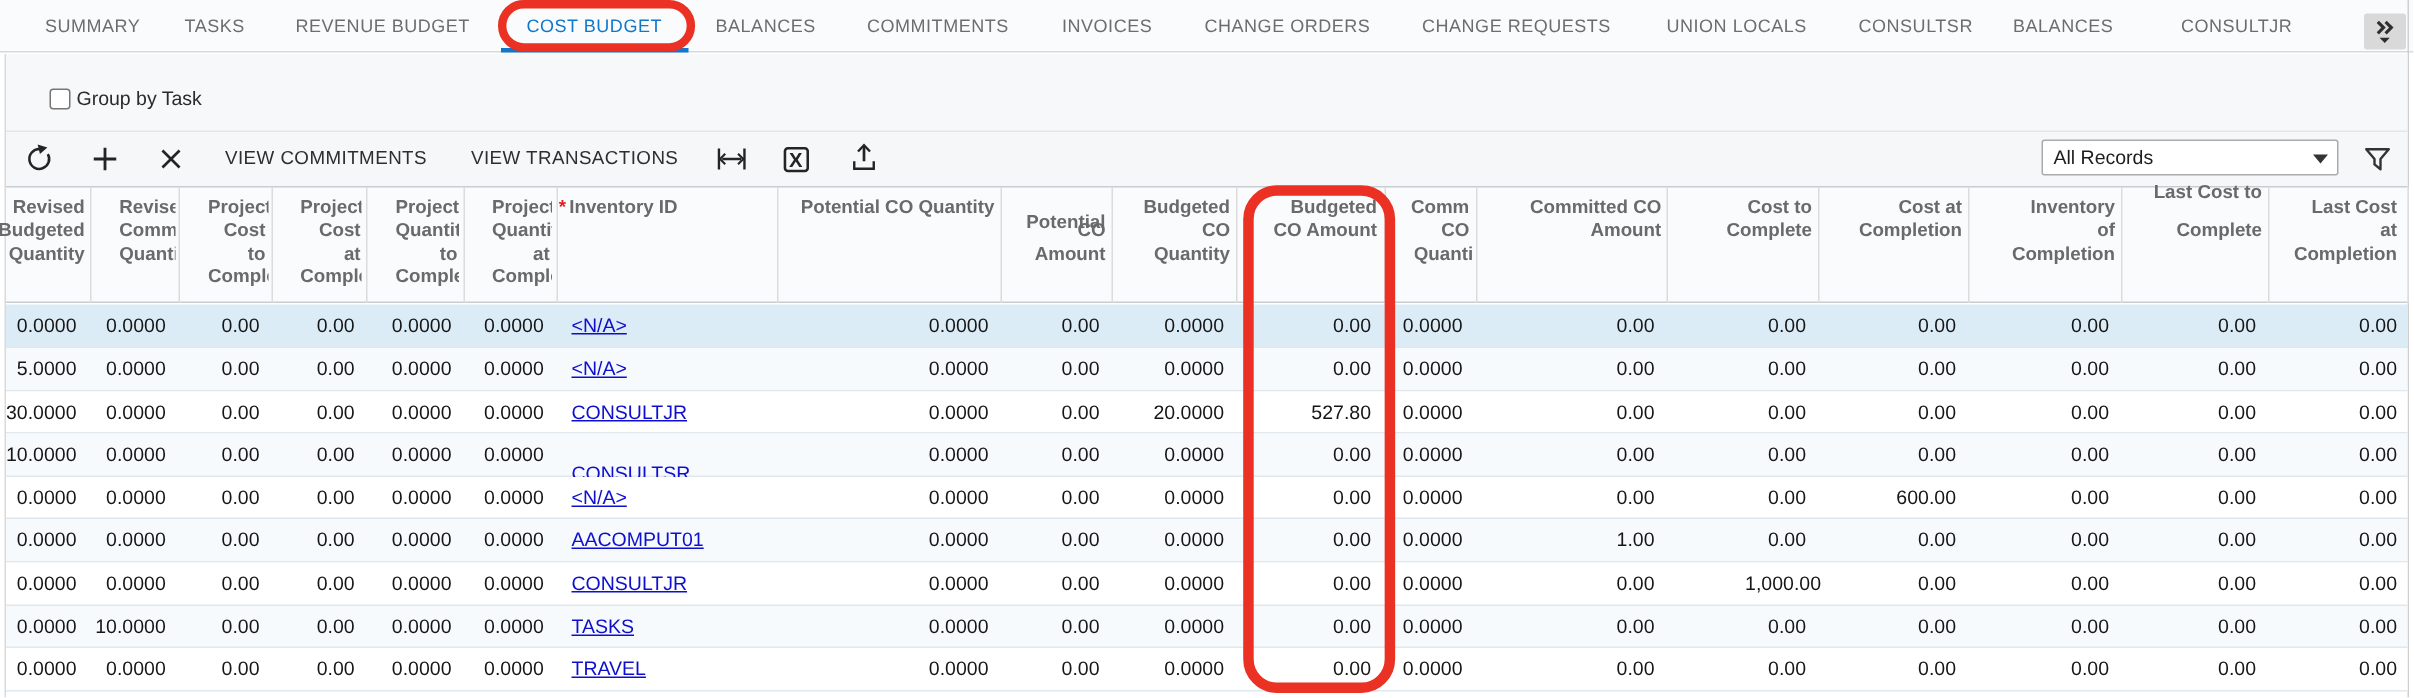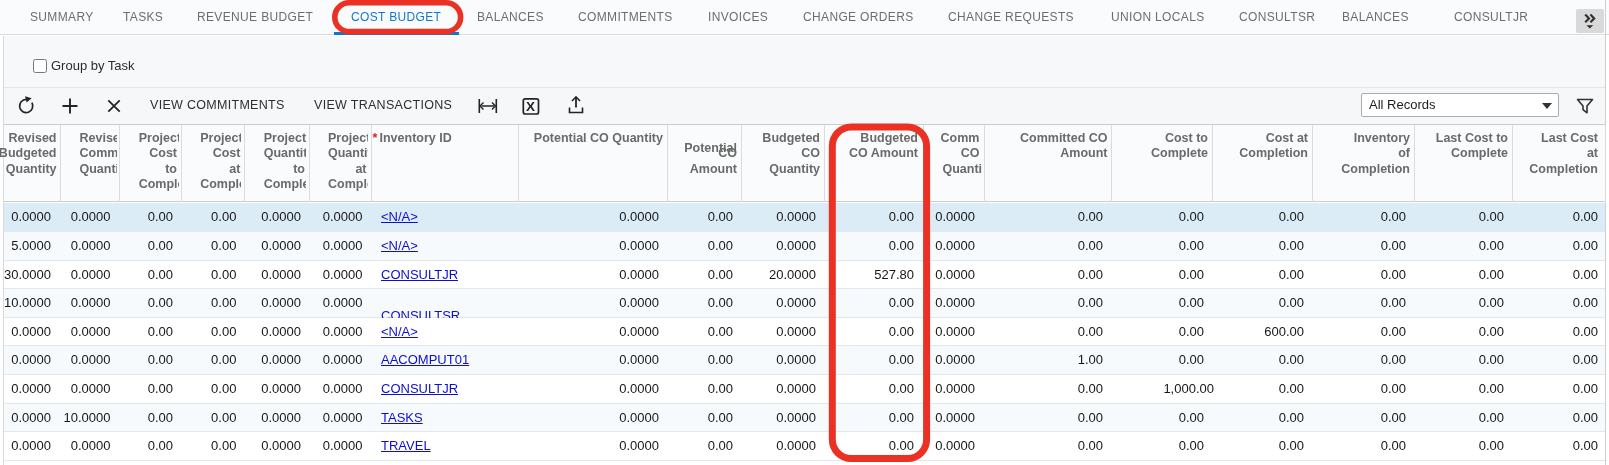--- a/index.html
+++ b/index.html
@@ -117,21 +117,21 @@
 <div class="hc" style="left:942.5px;top:161.8px;width:39px;overflow:hidden">Quantity</div>
 <div class="hc" style="right:501.5px;top:131px">Committed CO</div>
 <div class="hc" style="right:501.5px;top:146.4px">Amount</div>
 <div class="hc" style="right:401px;top:131px">Cost to</div>
 <div class="hc" style="right:401px;top:146.4px">Complete</div>
 <div class="hc" style="right:301px;top:131px">Cost at</div>
 <div class="hc" style="right:301px;top:146.4px">Completion</div>
 <div class="hc" style="right:199px;top:131px">Inventory</div>
 <div class="hc" style="right:199px;top:146.4px">of</div>
 <div class="hc" style="right:199px;top:161.8px">Completion</div>
-<div class="hc" style="right:101px;top:131px">Last Cost to</div>
+<div class="hc" style="right:101px;top:121px">Last Cost to</div>
 <div class="hc" style="right:101px;top:146.4px">Complete</div>
 <div class="hc" style="right:11px;top:131px">Last Cost</div>
 <div class="hc" style="right:11px;top:146.4px">at</div>
 <div class="hc" style="right:11px;top:161.8px">Completion</div>
 <div class="hc" style="left:372.5px;top:131px;color:#e02020">*</div>
 <div class="hc" style="left:379.5px;top:131px">Inventory ID</div>
 <div class="a" style="left:4px;top:203.4px;width:1601px;height:28.6px;background:#dcecf7;border-bottom:1px solid #dfe8ee"></div>
 <div class="num" style="right:1558px;top:203.4px;height:28.6px;line-height:28.6px">0.0000</div>
 <div class="num" style="right:1498.5px;top:203.4px;height:28.6px;line-height:28.6px">0.0000</div>
 <div class="num" style="right:1436px;top:203.4px;height:28.6px;line-height:28.6px">0.00</div>

